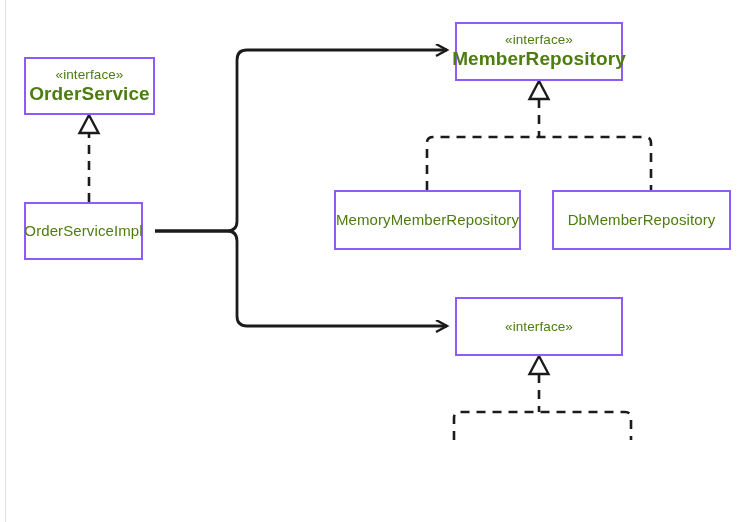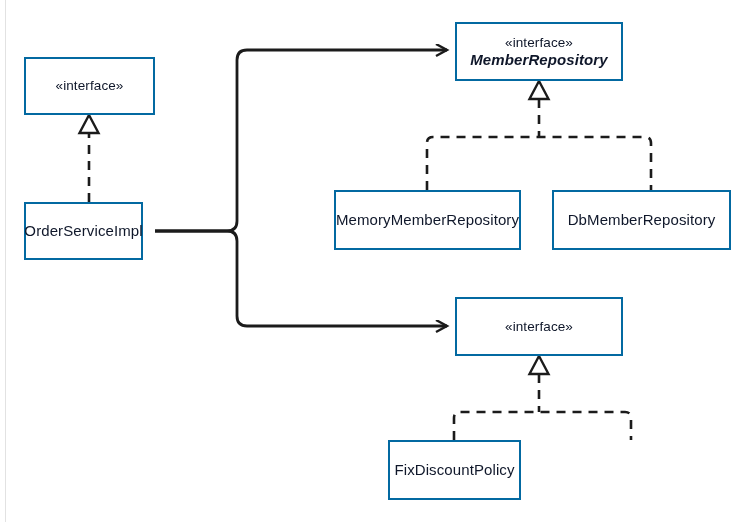--- a/index.html
+++ b/index.html
@@ -32,39 +32,38 @@
     left: 0;
     top: 0;
     width: 750px;
     height: 522px;
     pointer-events: none;
   }
   .node {
     position: absolute;
     box-sizing: border-box;
     background: #ffffff;
-    border: 2px solid #0369a1;
+    border: 2px solid #8b5cf6;
     display: flex;
     flex-direction: column;
     align-items: center;
     justify-content: center;
     text-align: center;
-    color: #0f172a;
+    color: #4d7c0f;
     line-height: 1.18;
   }
   .node .stereotype {
     font-size: 13.5px;
     font-weight: 400;
     letter-spacing: .1px;
   }
   .node .cname {
-    font-size: 15px;
+    font-size: 19px;
     font-weight: 700;
     letter-spacing: .1px;
-    font-style: italic;
   }
   .node .plain {
     font-size: 15px;
     font-weight: 400;
     letter-spacing: .1px;
   }
 </style>
 </head>
 <body>
 
@@ -102,20 +101,21 @@
     
     <g>
       <polygon points="539,356 548.5,374 529.5,374" fill="#ffffff" stroke="#1b1b1b" stroke-width="2.4" stroke-linejoin="miter"></polygon>
       <line x1="539" y1="374" x2="539" y2="412" stroke="#1b1b1b" stroke-width="2.6" stroke-dasharray="9 7"></line>
       <path d="M 454 440 L 454 418 Q 454 412 460 412 L 625 412 Q 631 412 631 418 L 631 440" fill="none" stroke="#1b1b1b" stroke-width="2.6" stroke-dasharray="9 7" stroke-linecap="butt"></path>
     </g>
   </svg>
 
   <div class="node" style="left:24px; top:57px; width:131px; height:58px;">
     <div class="stereotype">«interface»</div>
+    <div class="cname">OrderService</div>
   </div>
 
   <div class="node" style="left:24px; top:202px; width:119px; height:58px;">
     <div class="plain">OrderServiceImpl</div>
   </div>
 
   <div class="node" style="left:455px; top:22px; width:168px; height:59px;">
     <div class="stereotype">«interface»</div>
     <div class="cname">MemberRepository</div>
   </div>
@@ -125,18 +125,15 @@
   </div>
 
   <div class="node" style="left:334px; top:190px; width:187px; height:60px;">
     <div class="plain">MemoryMemberRepository</div>
   </div>
 
   <div class="node" style="left:455px; top:297px; width:168px; height:59px;">
     <div class="stereotype">«interface»</div>
   </div>
 
-  <div class="node" style="left:388px; top:440px; width:133px; height:60px;">
-    <div class="plain">FixDiscountPolicy</div>
-  </div>
 
 
 </div>
 
 </body></html>

